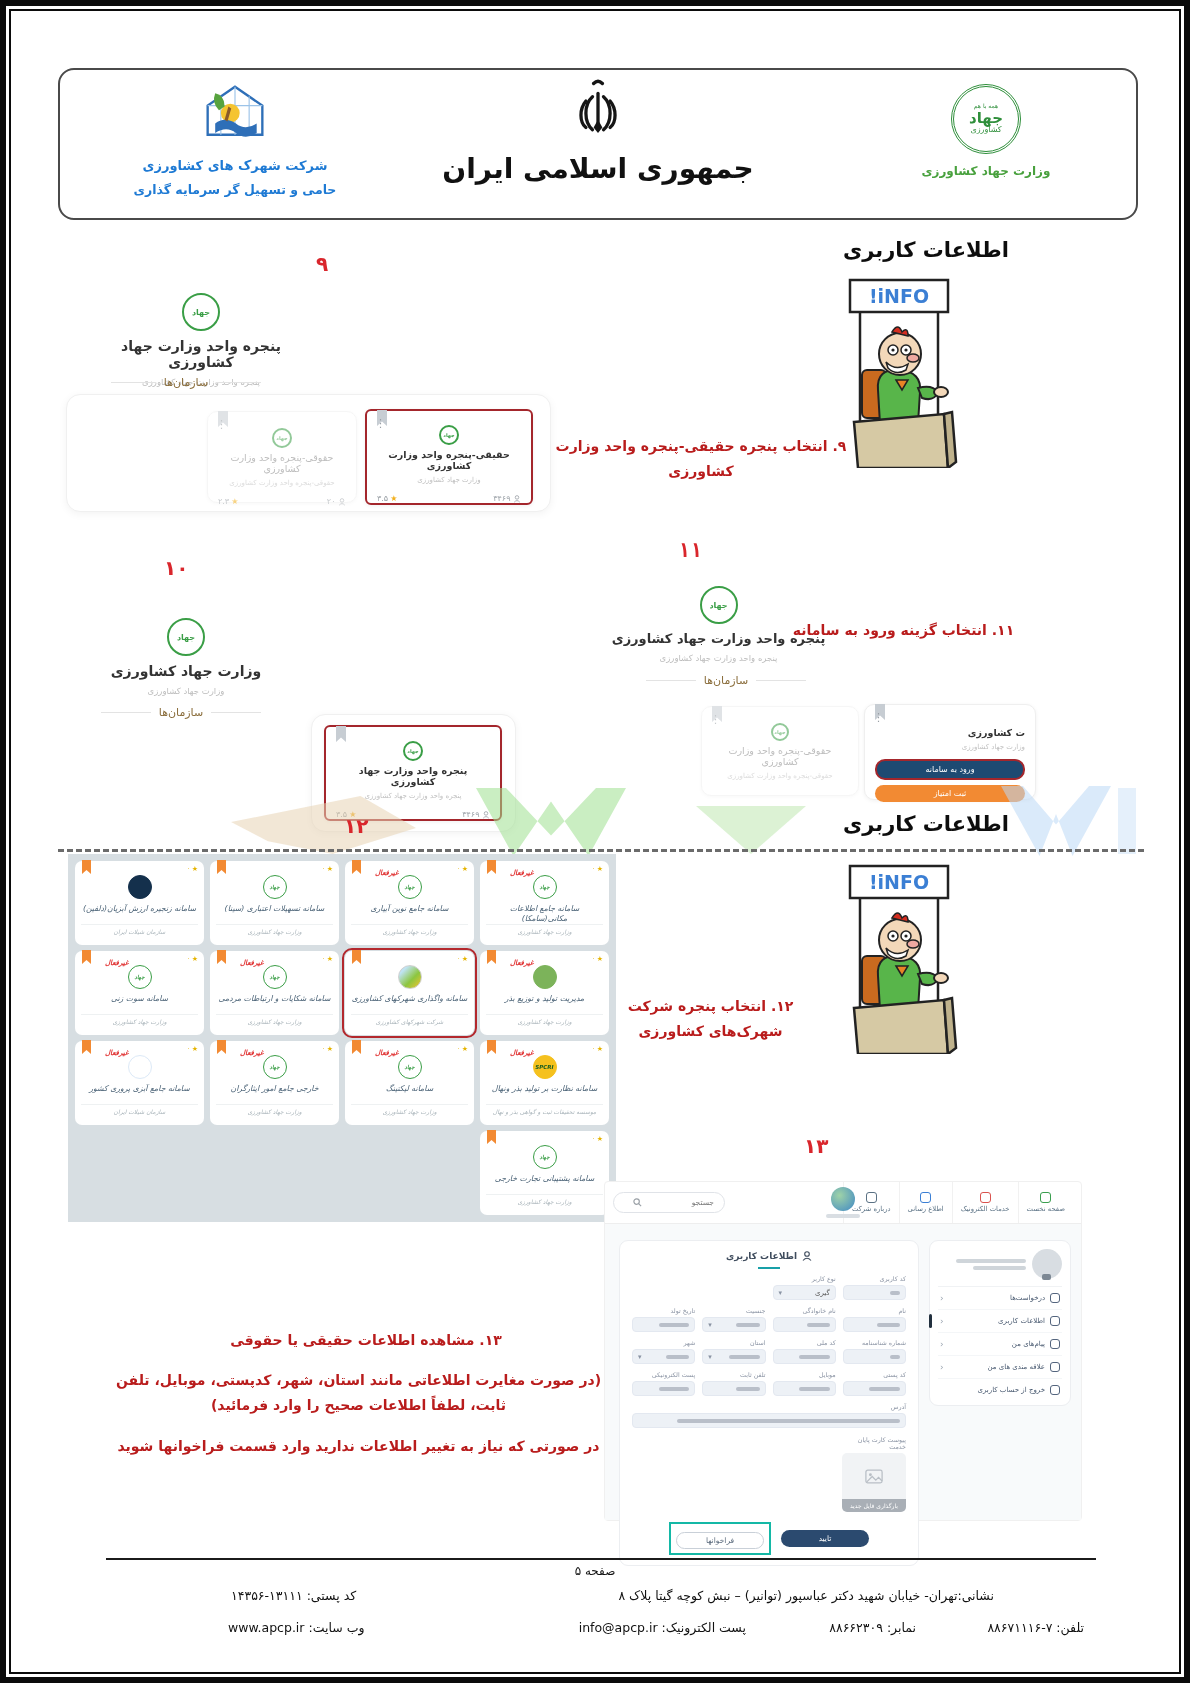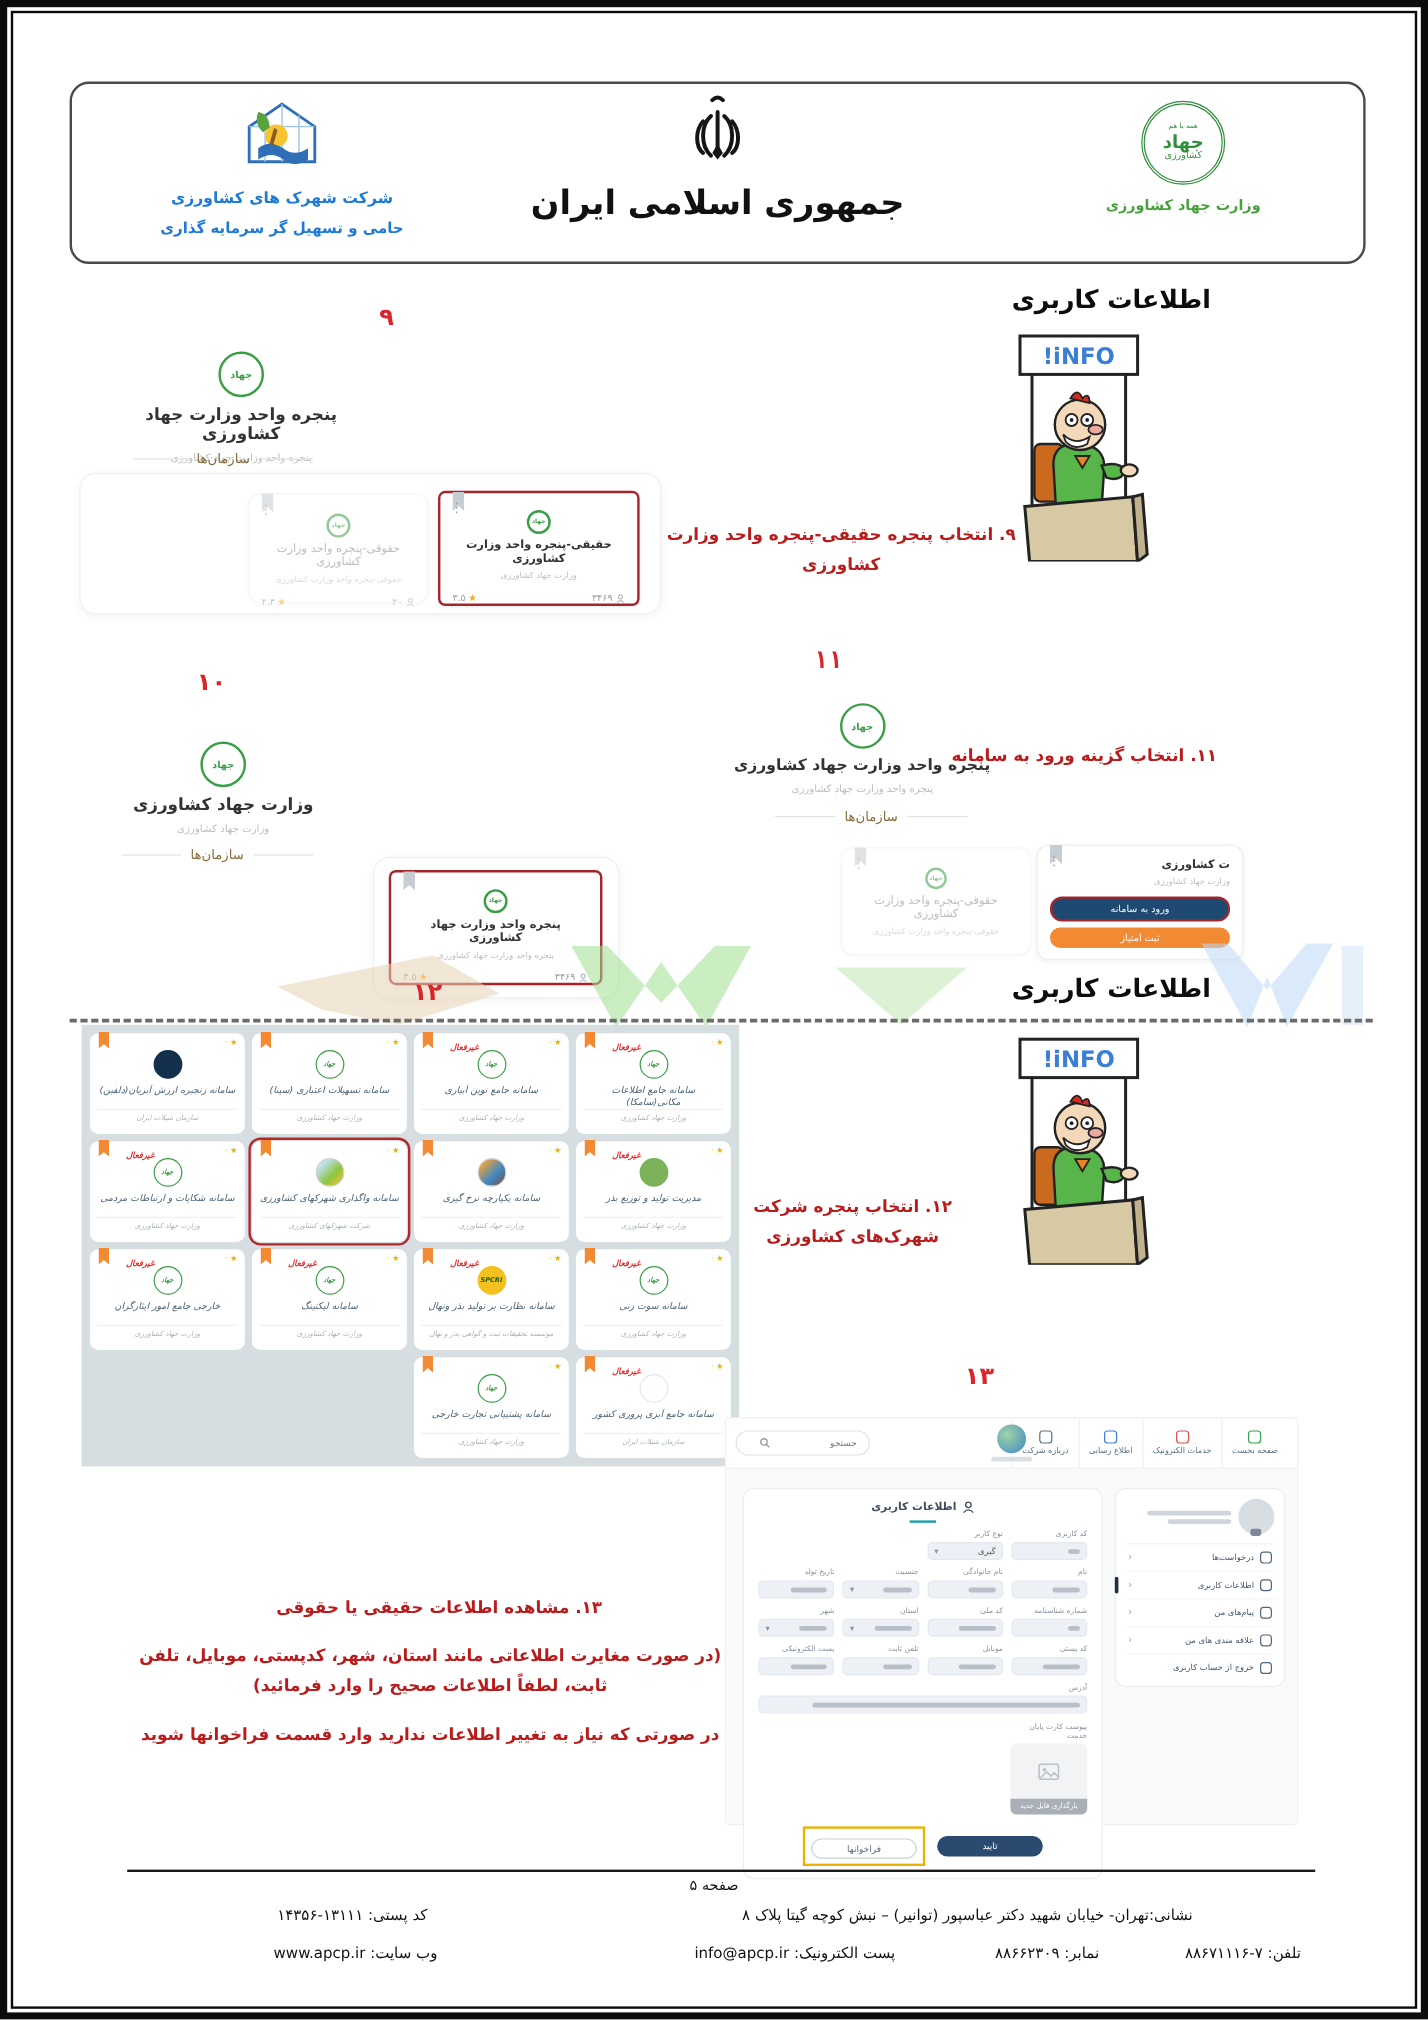--- a/index.html
+++ b/index.html
@@ -115,21 +115,21 @@
   .caret{color:#8a93a3;font-size:7px;}
   .blur{height:4px;background:#b9bfc9;border-radius:2px;filter:blur(.6px);}
   .w20{width:20%;} .w45{width:45%;} .w60{width:60%;} .w85{width:85%;}
   .full{grid-column:1 / -1;}
   .attach{display:flex;flex-direction:column;align-items:flex-start;margin-top:8px;width:64px;}
   .attach label{font-size:6.3px;color:#8a93a3;margin-bottom:3px;}
   .upbox{width:64px;height:46px;background:#f1f3f5;border-radius:5px 5px 0 0;display:flex;align-items:center;justify-content:center;cursor:pointer;}
   .upbtn{width:64px;background:#a9afb6;color:#fff;font-size:6px;text-align:center;padding:3px 0;border-radius:0 0 5px 5px;cursor:pointer;}
   .fbtns{display:flex;justify-content:center;gap:10px;margin-top:10px;align-items:center;}
   .btn-navy{background:#2b4a6f;color:#fff;border:none;border-radius:9px;font-size:7.5px;width:88px;height:17px;cursor:pointer;}
-  .redbox{border:2px solid #eab308;padding:4px 5px;}
+  .redbox{border:2px solid #14b8a6;padding:4px 5px;}
   .btn-outline{background:#fff;color:#5a6a7c;border:1px solid #c9d0d8;border-radius:9px;font-size:7.5px;width:88px;height:17px;cursor:pointer;}
 
   
   .f-rule{position:absolute;left:100px;top:1552px;width:990px;border-top:2.5px solid #1b1b1b;}
   .f-page{position:absolute;left:0;top:1558px;width:100%;text-align:center;font-size:12px;color:#111;}
   .f-text{position:absolute;font-size:12.5px;color:#111;white-space:nowrap;}
 </style>
 </head>
 <body>
 
@@ -295,21 +295,21 @@
     <span class="dots">⋮</span>
     <div class="jahad-sm" style="width:18px;height:18px;font-size:5px;margin-top:8px;">
         <span>جهاد</span>
       </div>
     <div class="mc-title" style="font-weight:normal;color:#888;">حقوقی-پنجره واحد وزارت کشاورزی</div>
     <div class="mc-sub">حقوقی-پنجره واحد وزارت کشاورزی</div>
   </div>
   <div class="abs mcard" style="left:858px;top:698px;width:172px;height:96px;">
     <span class="bm"></span>
     <span class="dots">⋮</span>
-    <div class="mc-title" style="text-align:right;margin-top:2px;">ت کشاورزی</div>
+    <div class="mc-title" style="text-align:right;margin-top:14px;">ت کشاورزی</div>
     <div class="mc-sub" style="text-align:right;">وزارت جهاد کشاورزی</div>
     <button class="btn-login">ورود به سامانه</button>
     <button class="btn-score">ثبت امتیاز</button>
   </div>
 
   <div class="wm wm-a"></div>
   <div class="wm wm-b"></div>
   <div class="wm wm-c"></div>
   <div class="wm wm-d"></div>
   <div class="wm wm-e"></div>
@@ -393,30 +393,20 @@
         <span class="gstar"></span>
         <span class="gbm"></span>
         <div class="gstatus">غیرفعال</div>
         <div class="applogo logo-plant">
           <span></span>
         </div>
         <div class="gname">مدیریت تولید و توزیع بذر</div>
         <div class="gagency">وزارت جهاد کشاورزی</div>
       </div>
 
-      <div class="gcard">
-        <span class="gstar"></span>
-        <span class="gbm"></span>
-        <div class="gstatus"></div>
-        <div class="applogo logo-multi">
-          <span></span>
-        </div>
-        <div class="gname">سامانه یکپارچه نرخ گیری</div>
-        <div class="gagency">وزارت جهاد کشاورزی</div>
-      </div>
 
       <div class="gcard hl">
         <span class="gstar"></span>
         <span class="gbm"></span>
         <div class="gstatus"></div>
         <div class="applogo logo-parks">
           <span></span>
         </div>
         <div class="gname">سامانه واگذاری شهرکهای کشاورزی</div>
         <div class="gagency">شرکت شهرکهای کشاورزی</div>

